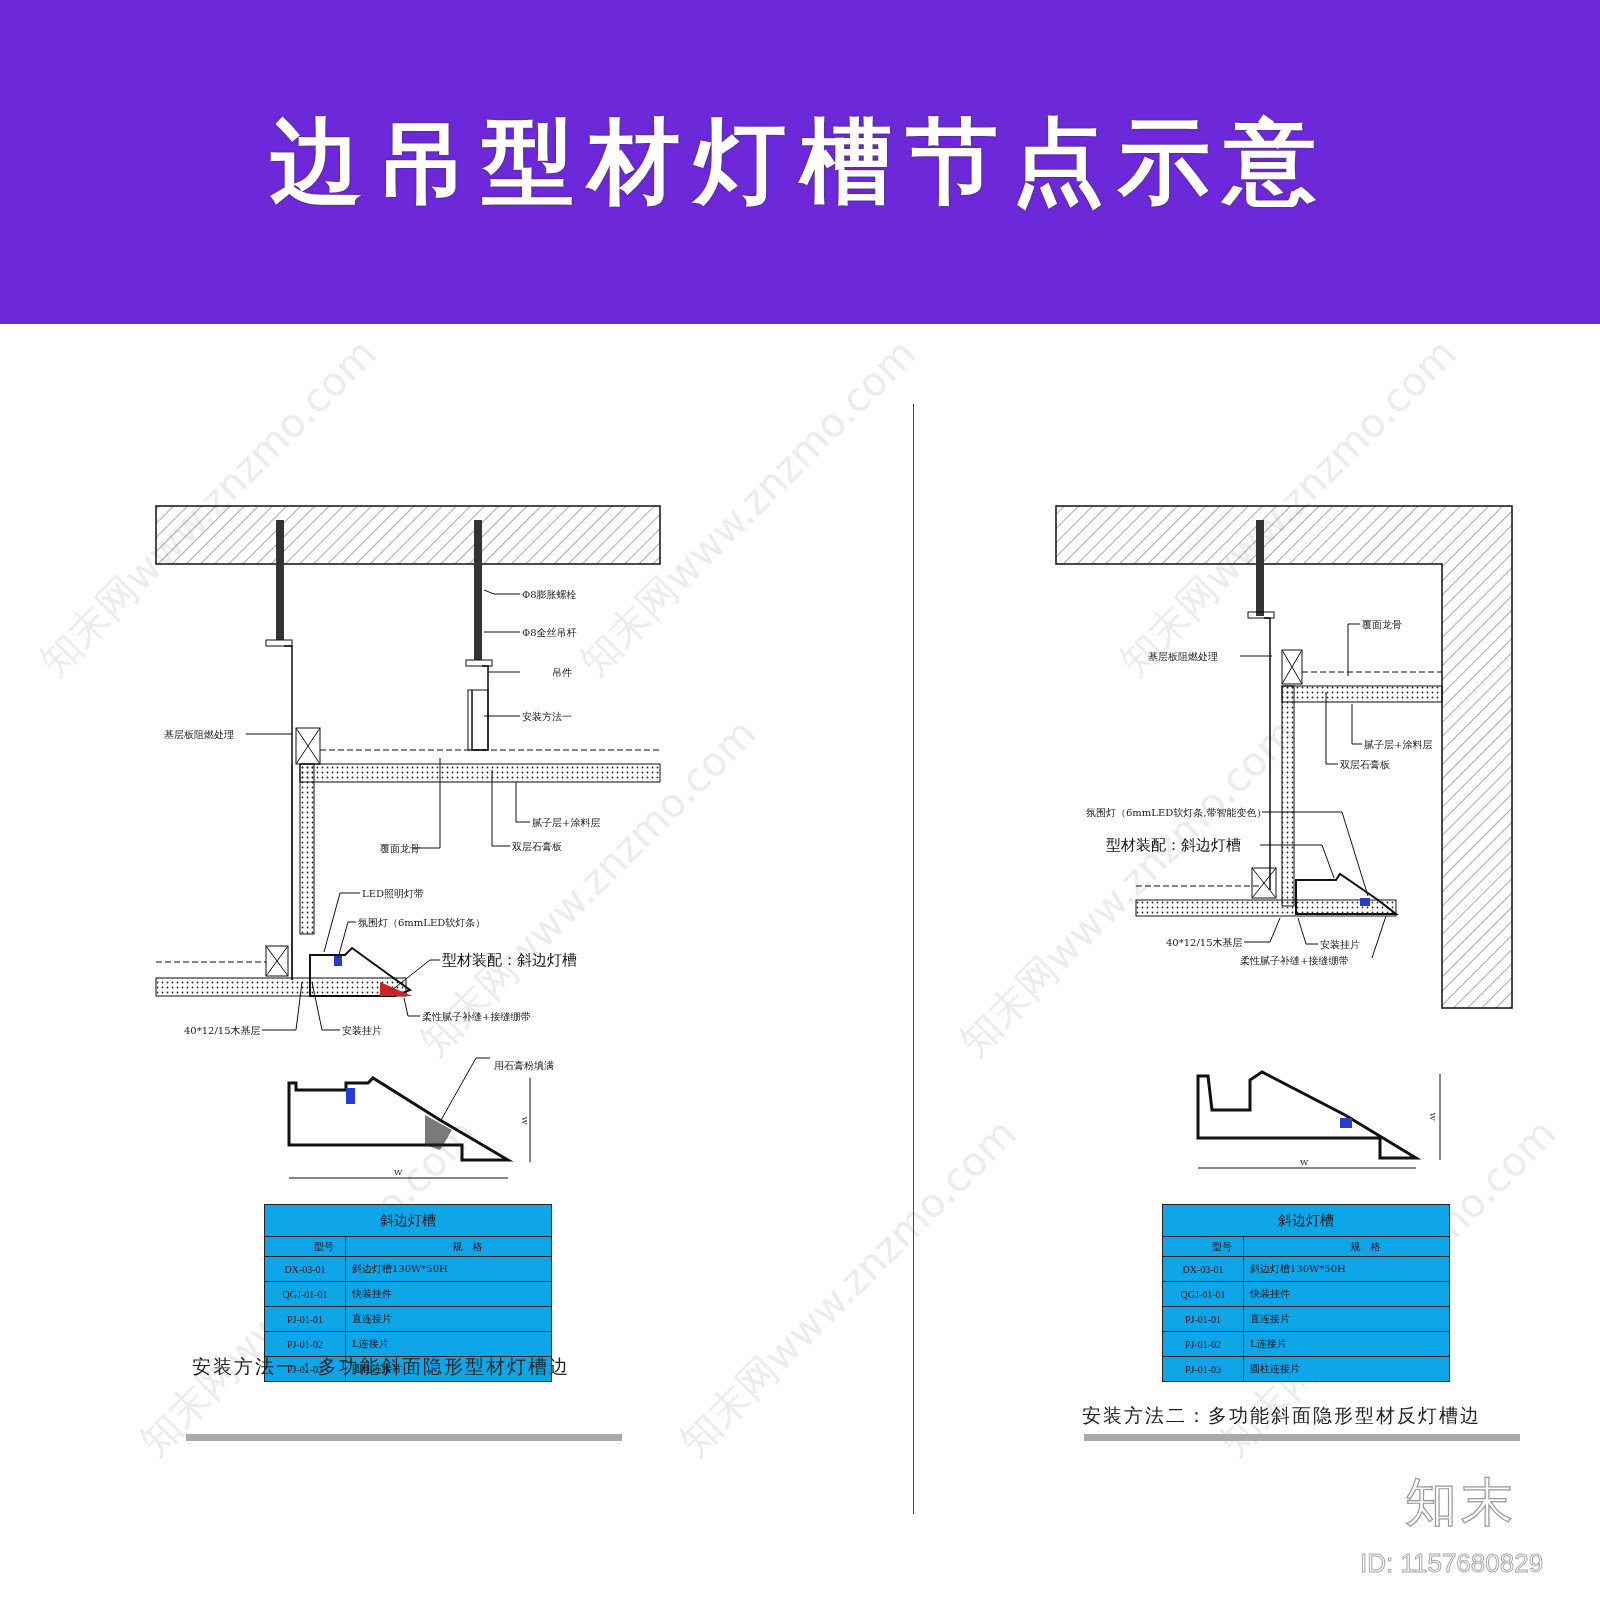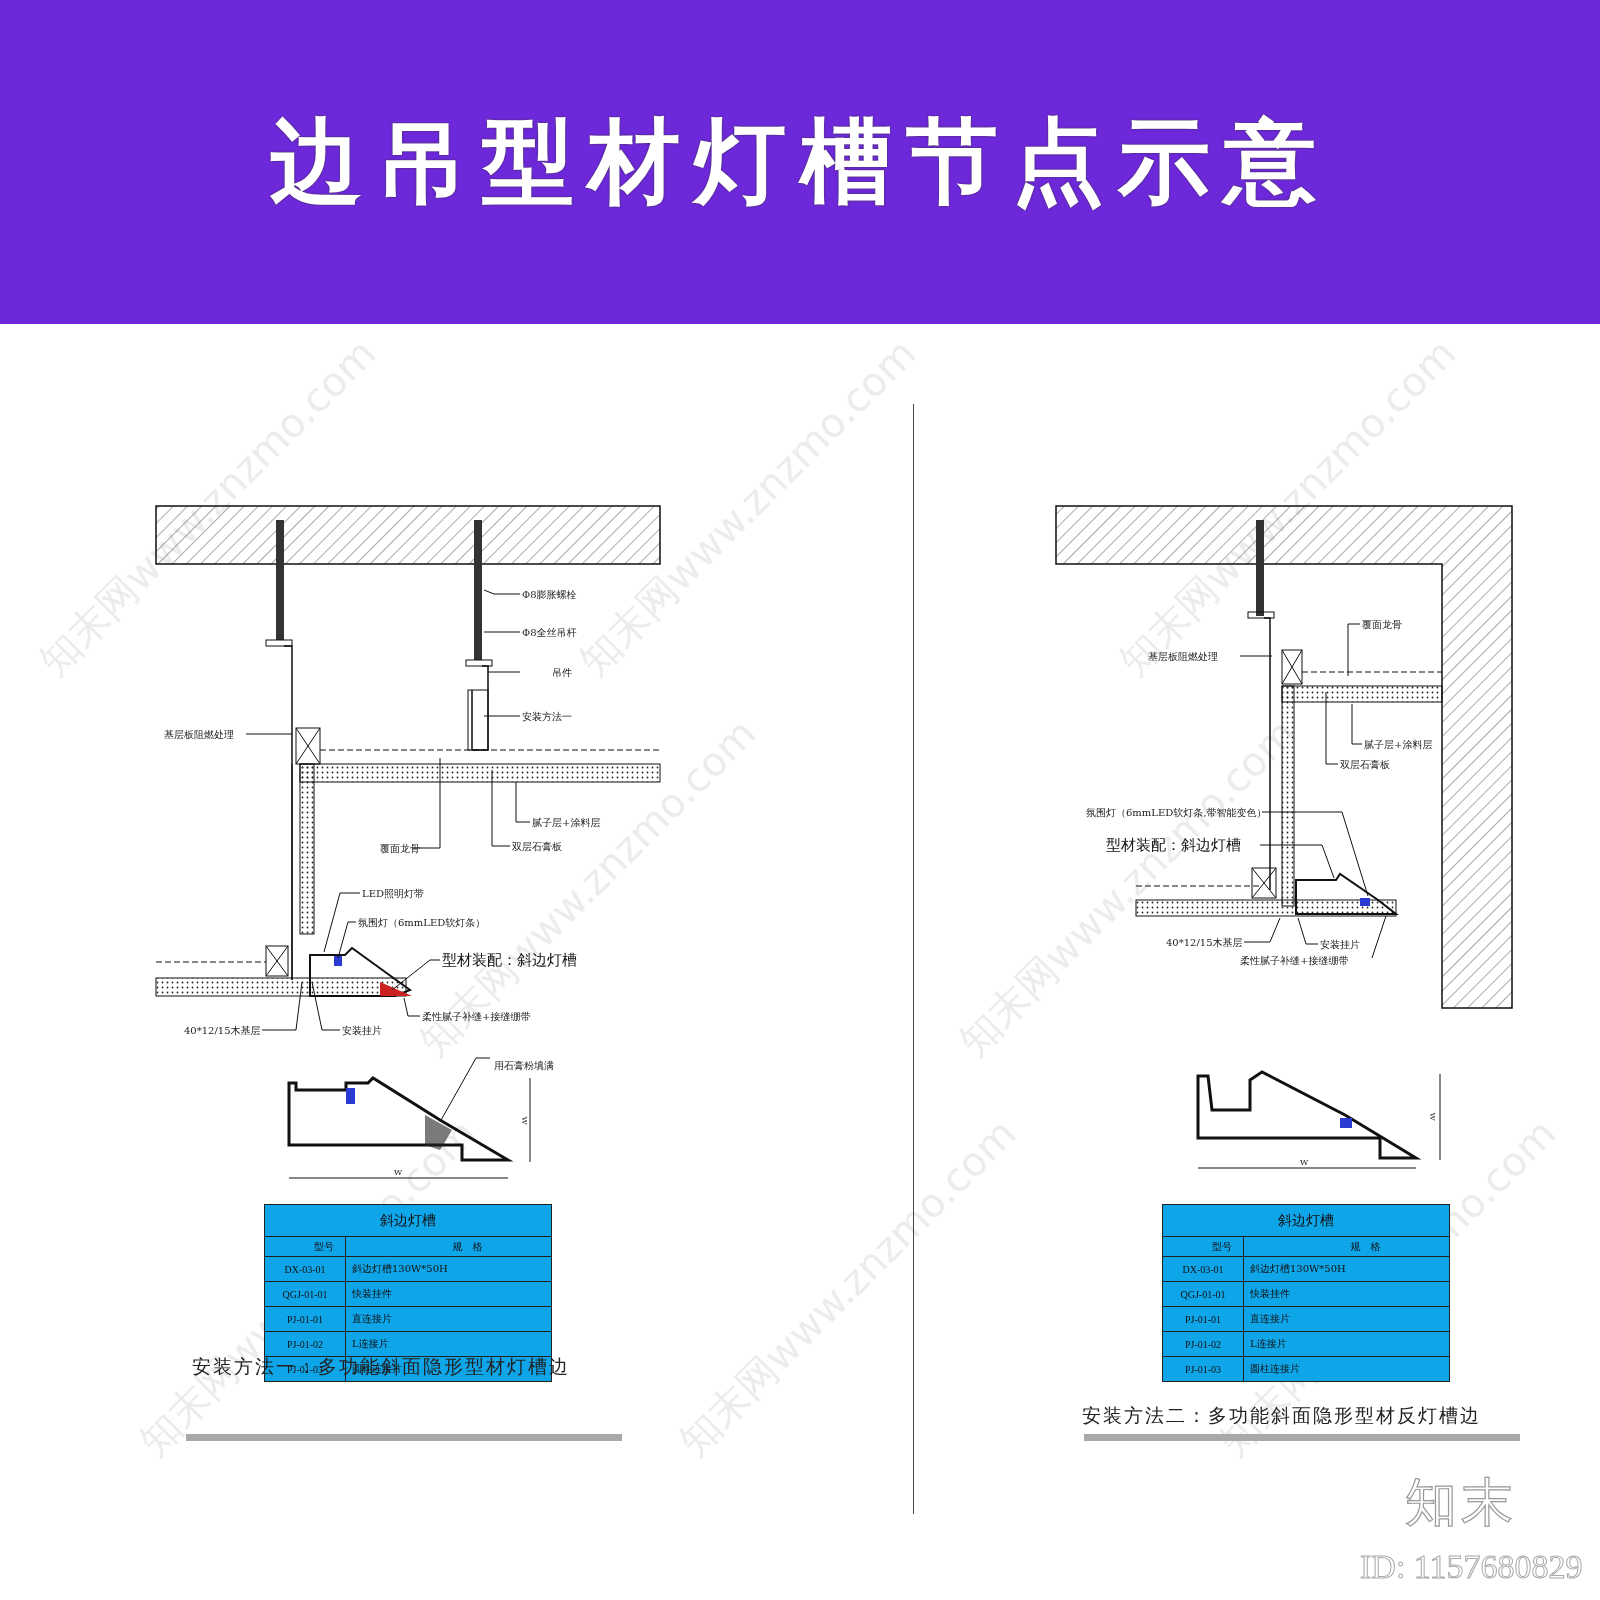--- a/index.html
+++ b/index.html
@@ -11,21 +11,21 @@
   .big-lbl{position:absolute;font-size:15px;font-family:"DejaVu Sans",sans-serif;white-space:nowrap;color:#111;}
   svg.draw{position:absolute;left:0;top:0;}
   table.spec{position:absolute;border-collapse:collapse;font-size:10px;background:#0ea5e9;}
   table.spec td,table.spec th{border:1px solid #222;padding:0 6px;height:24px;}
   table.spec th.title{font-family:"DejaVu Sans",sans-serif;font-size:14px;font-weight:normal;height:31px;}
   table.spec td.hdr{text-align:center;height:19px;font-size:10px;padding-left:44px;}
   table.spec td.code{font-family:Liberation Serif, serif;font-size:10px;width:68px;text-align:center;}
   .caption{position:absolute;font-size:19px;letter-spacing:2px;font-family:"DejaVu Sans",sans-serif;color:#222;white-space:nowrap;}
   .cap-bar{position:absolute;height:7px;background:#a9a9a9;}
   .brand-logo{position:absolute;left:1405px;top:1468px;font-size:52px;color:#fff;-webkit-text-stroke:1.2px #999;font-family:"DejaVu Sans",sans-serif;letter-spacing:4px;}
-  .brand-id{position:absolute;left:1360px;top:1548px;font-size:34px;color:#fff;-webkit-text-stroke:1px #aaa;font-family:Liberation Serif, serif;}
+  .brand-id{position:absolute;left:1360px;top:1548px;font-size:26px;color:#fff;-webkit-text-stroke:1px #aaa;font-family:Liberation Sans, sans-serif;}
   .wm{position:absolute;font-size:40px;color:rgba(200,200,200,0.35);font-family:"DejaVu Sans",sans-serif;transform:rotate(-45deg);white-space:nowrap;pointer-events:none;}
 </style>
 </head>
 <body>
 
 <div class="banner">
   <div class="banner-title">边吊型材灯槽节点示意</div>
 </div>
 
 <div class="wm" style="left:-20px;top:480px;">知末网www.znzmo.com</div>

